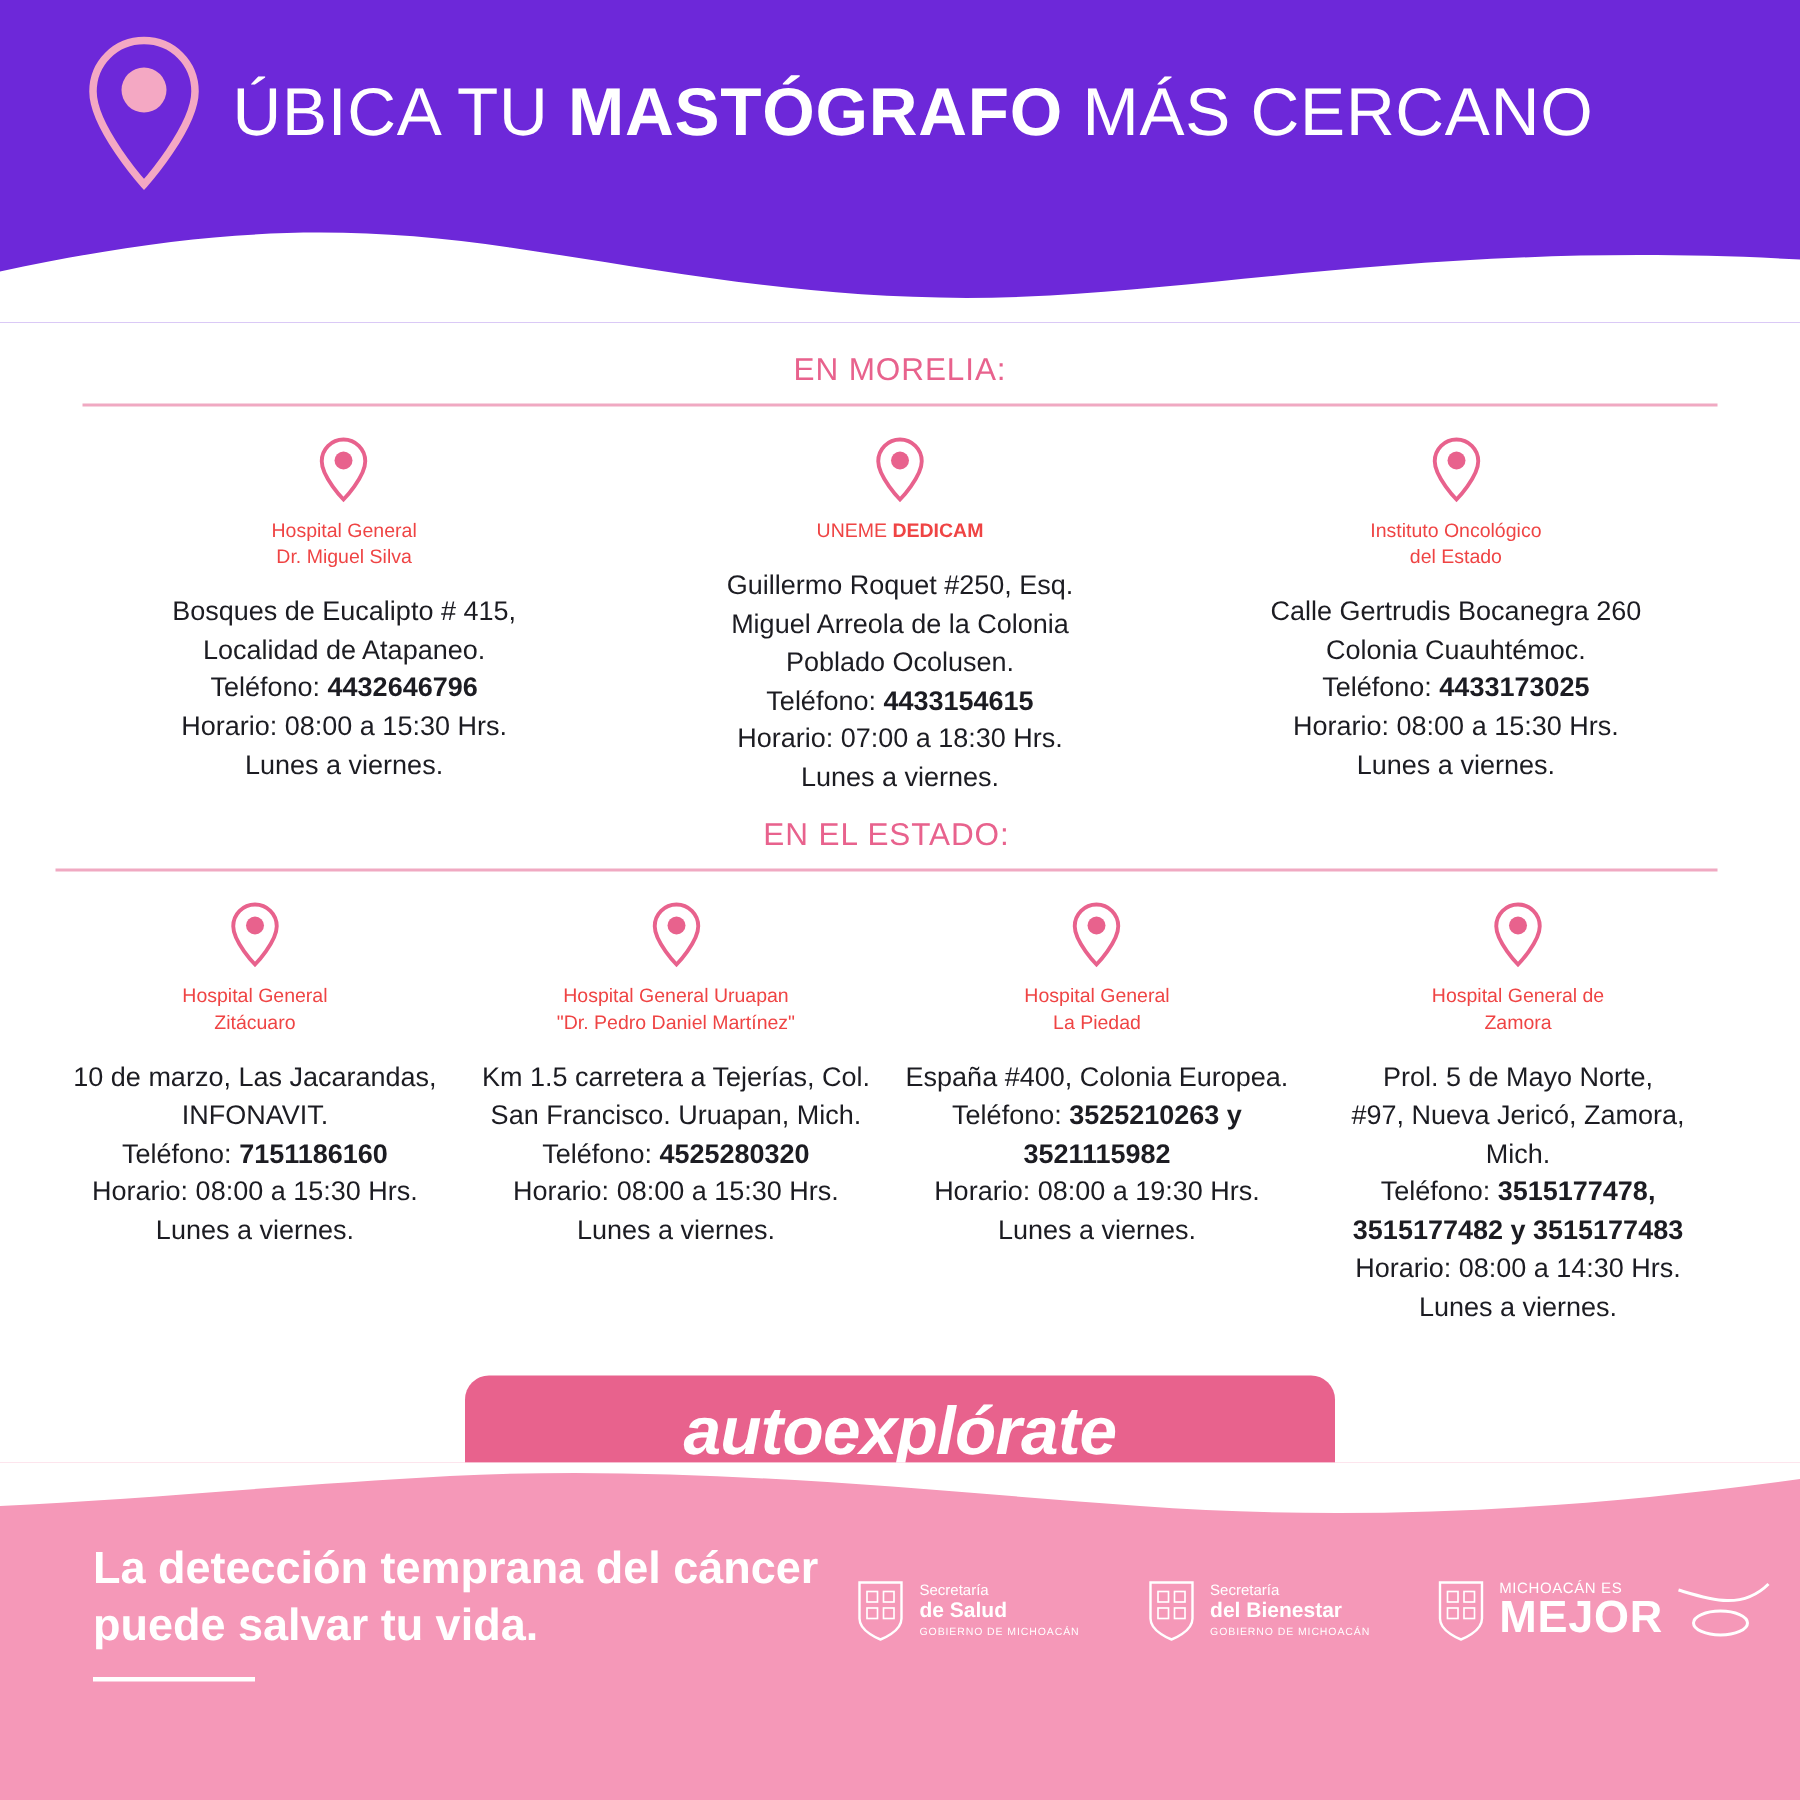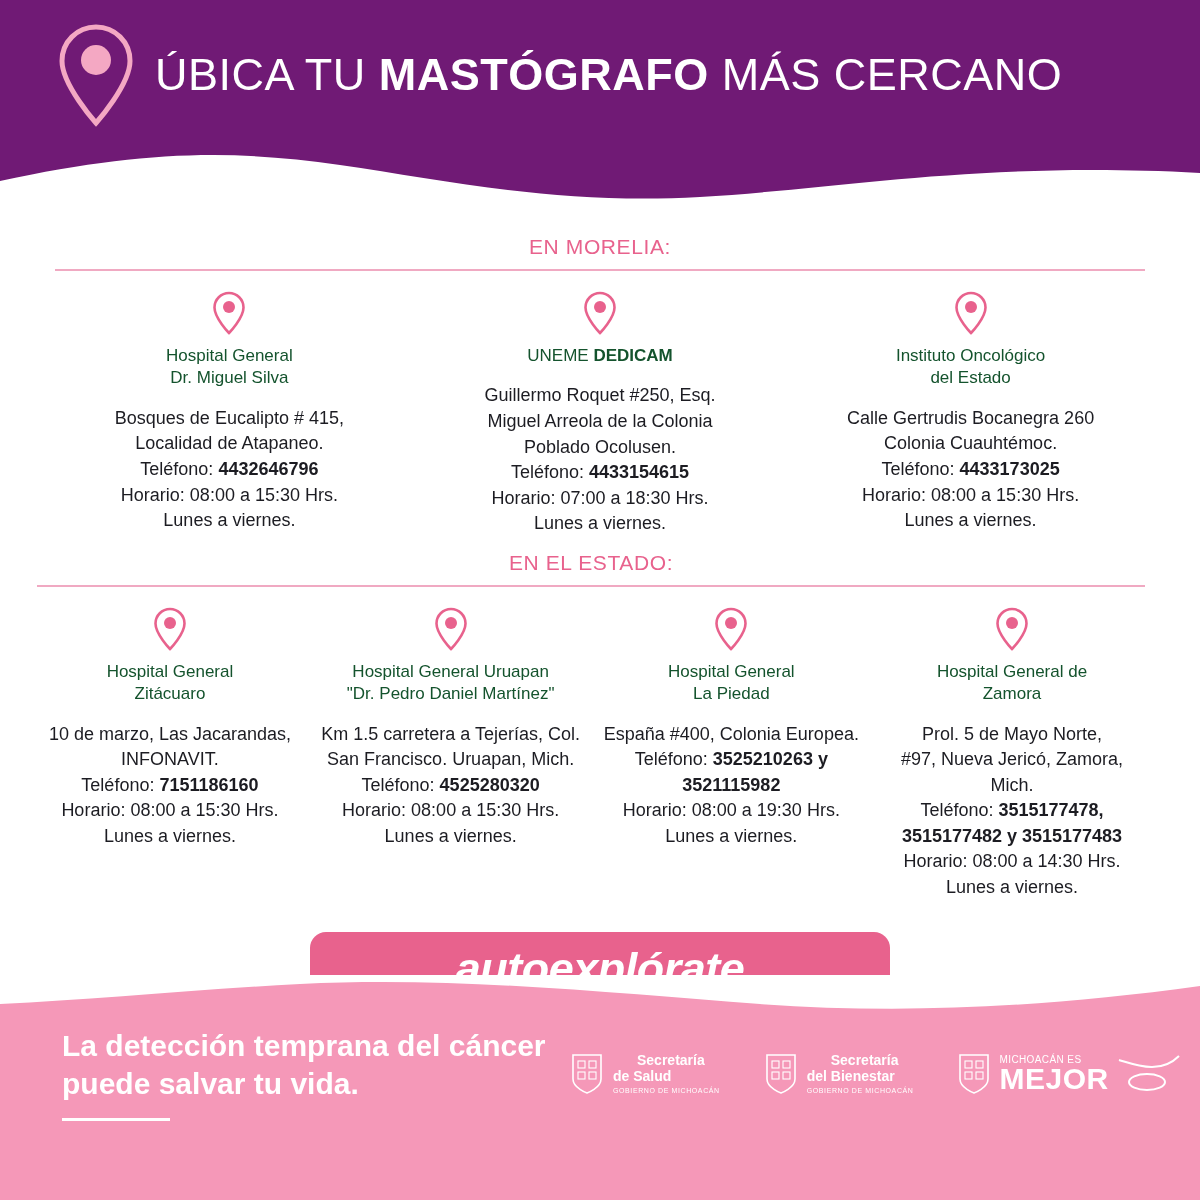--- a/index.html
+++ b/index.html
@@ -9,21 +9,21 @@
     background: #ffffff;
     overflow: hidden;
     position: relative;
   }
 
   
   .header {
     position: relative;
     width: 1200px;
     height: 215px;
-    background: #701a75;
+    background: #6d28d9;
     overflow: hidden;
   }
   .header-wave {
     position: absolute;
     left: 0; bottom: -2px;
     width: 1200px; height: 70px;
     display: block;
   }
   .header-inner {
     display: flex;
@@ -75,22 +75,22 @@
   .card {
     text-align: center;
     padding-top: 14px;
   }
   .card-pin {
     width: 34px; height: 44px;
     margin: 0 auto 10px auto;
     display: block;
   }
   .card-name {
-    font-size: 17px;
-    color: #14532d;
+    font-size: 13px;
+    color: #ef4444;
     line-height: 1.32;
     margin-bottom: 16px;
   }
   .card-name b { font-weight: 700; }
   .card-body {
     font-size: 18px;
     color: #1c1c22;
     line-height: 1.42;
   }
   .card-body .b { font-weight: 700; }
@@ -166,21 +166,21 @@
     padding-left: 10px;
   }
   .logo {
     display: flex;
     align-items: center;
     gap: 9px;
     color: #ffffff;
   }
   .logo-shield { width: 34px; height: 44px; }
   .logo-txt { line-height: 1.1; }
-  .logo-txt .l1 { font-size: 14px; font-weight: 700; display: block; margin-left: 24px; }
+  .logo-txt .l1 { font-size: 10px; font-weight: 400; display: block; }
   .logo-txt .l2 { font-size: 14px; font-weight: 700; display: block; }
   .logo-txt .l3 { font-size: 7px; letter-spacing: 0.6px; display: block; margin-top: 3px; }
   .logo-mich { display: flex; align-items: center; gap: 8px; }
   .mich-txt .m1 { font-size: 10px; font-weight: 400; letter-spacing: 0.4px; display: block; }
   .mich-txt .m2 { font-size: 30px; font-weight: 700; letter-spacing: 0.5px; display: block; line-height: 0.95; }
   .mich-mark { position: relative; width: 64px; height: 44px; }
 </style>
 </head>
 <body>
 

